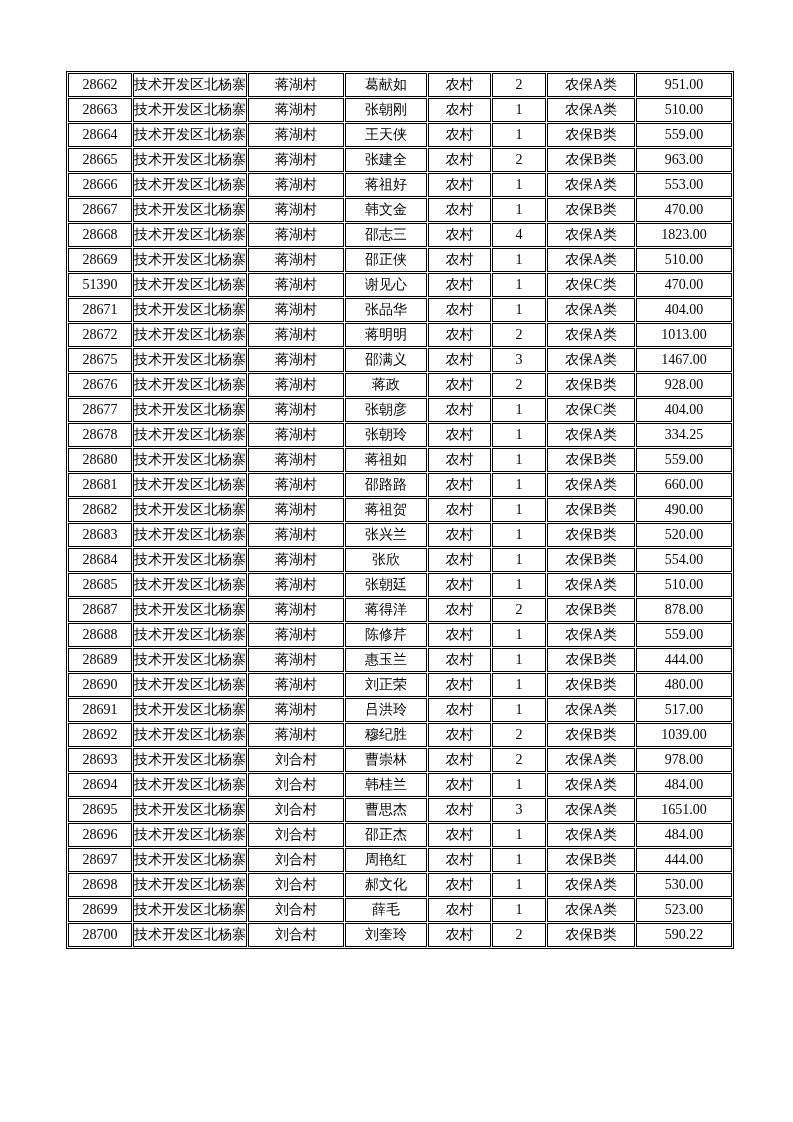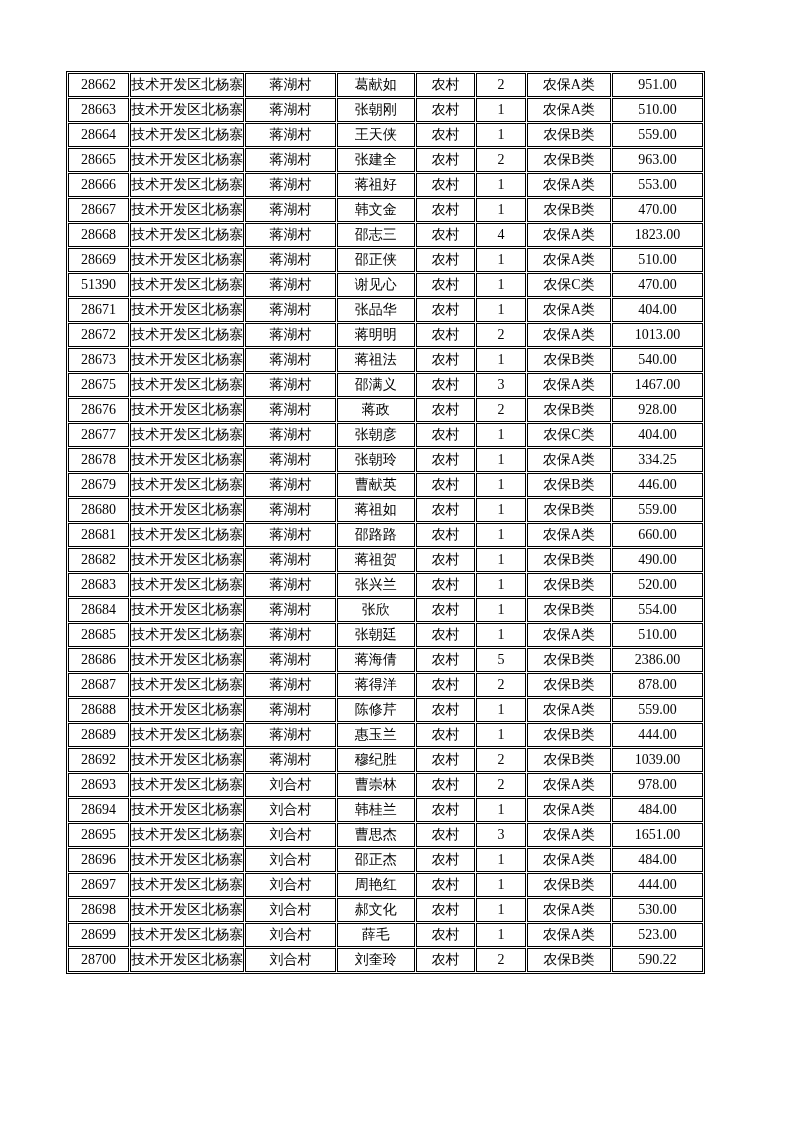--- a/index.html
+++ b/index.html
@@ -8,25 +8,24 @@
   }
   body {
     width: 793px;
     height: 1122px;
     background: #ffffff;
     font-family: "Liberation Serif", "DejaVu Serif", serif;
     color: #000000;
   }
   .page {
     position: relative;
-    width: 697px;
+    width: 793px;
     height: 1122px;
     background: #ffffff;
     overflow: hidden;
-    padding-left: 8px;
   }
   table.grid {
     position: absolute;
     left: 66px;
     top: 71px;
     border-collapse: separate;
     border-spacing: 1px;      
     border: 1px solid #000000;
     background: #ffffff;
     table-layout: fixed;
@@ -179,30 +178,20 @@
           <td class="col-id">28672</td>
           <td class="col-district">技术开发区北杨寨</td>
           <td class="col-village">蒋湖村</td>
           <td class="col-name">蒋明明</td>
           <td class="col-residence">农村</td>
           <td class="col-count">2</td>
           <td class="col-category">农保A类</td>
           <td class="col-amount">1013.00</td>
         </tr>
         <tr>
-          <td class="col-id">28673</td>
-          <td class="col-district">技术开发区北杨寨</td>
-          <td class="col-village">蒋湖村</td>
-          <td class="col-name">蒋祖法</td>
-          <td class="col-residence">农村</td>
-          <td class="col-count">1</td>
-          <td class="col-category">农保B类</td>
-          <td class="col-amount">540.00</td>
-        </tr>
-        <tr>
           <td class="col-id">28675</td>
           <td class="col-district">技术开发区北杨寨</td>
           <td class="col-village">蒋湖村</td>
           <td class="col-name">邵满义</td>
           <td class="col-residence">农村</td>
           <td class="col-count">3</td>
           <td class="col-category">农保A类</td>
           <td class="col-amount">1467.00</td>
         </tr>
         <tr>
@@ -229,30 +218,20 @@
           <td class="col-id">28678</td>
           <td class="col-district">技术开发区北杨寨</td>
           <td class="col-village">蒋湖村</td>
           <td class="col-name">张朝玲</td>
           <td class="col-residence">农村</td>
           <td class="col-count">1</td>
           <td class="col-category">农保A类</td>
           <td class="col-amount">334.25</td>
         </tr>
         <tr>
-          <td class="col-id">28679</td>
-          <td class="col-district">技术开发区北杨寨</td>
-          <td class="col-village">蒋湖村</td>
-          <td class="col-name">曹献英</td>
-          <td class="col-residence">农村</td>
-          <td class="col-count">1</td>
-          <td class="col-category">农保B类</td>
-          <td class="col-amount">446.00</td>
-        </tr>
-        <tr>
           <td class="col-id">28680</td>
           <td class="col-district">技术开发区北杨寨</td>
           <td class="col-village">蒋湖村</td>
           <td class="col-name">蒋祖如</td>
           <td class="col-residence">农村</td>
           <td class="col-count">1</td>
           <td class="col-category">农保B类</td>
           <td class="col-amount">559.00</td>
         </tr>
         <tr>
@@ -299,30 +278,20 @@
           <td class="col-id">28685</td>
           <td class="col-district">技术开发区北杨寨</td>
           <td class="col-village">蒋湖村</td>
           <td class="col-name">张朝廷</td>
           <td class="col-residence">农村</td>
           <td class="col-count">1</td>
           <td class="col-category">农保A类</td>
           <td class="col-amount">510.00</td>
         </tr>
         <tr>
-          <td class="col-id">28686</td>
-          <td class="col-district">技术开发区北杨寨</td>
-          <td class="col-village">蒋湖村</td>
-          <td class="col-name">蒋海倩</td>
-          <td class="col-residence">农村</td>
-          <td class="col-count">5</td>
-          <td class="col-category">农保B类</td>
-          <td class="col-amount">2386.00</td>
-        </tr>
-        <tr>
           <td class="col-id">28687</td>
           <td class="col-district">技术开发区北杨寨</td>
           <td class="col-village">蒋湖村</td>
           <td class="col-name">蒋得洋</td>
           <td class="col-residence">农村</td>
           <td class="col-count">2</td>
           <td class="col-category">农保B类</td>
           <td class="col-amount">878.00</td>
         </tr>
         <tr>
@@ -337,20 +306,40 @@
         </tr>
         <tr>
           <td class="col-id">28689</td>
           <td class="col-district">技术开发区北杨寨</td>
           <td class="col-village">蒋湖村</td>
           <td class="col-name">惠玉兰</td>
           <td class="col-residence">农村</td>
           <td class="col-count">1</td>
           <td class="col-category">农保B类</td>
           <td class="col-amount">444.00</td>
+        </tr>
+        <tr>
+          <td class="col-id">28690</td>
+          <td class="col-district">技术开发区北杨寨</td>
+          <td class="col-village">蒋湖村</td>
+          <td class="col-name">刘正荣</td>
+          <td class="col-residence">农村</td>
+          <td class="col-count">1</td>
+          <td class="col-category">农保B类</td>
+          <td class="col-amount">480.00</td>
+        </tr>
+        <tr>
+          <td class="col-id">28691</td>
+          <td class="col-district">技术开发区北杨寨</td>
+          <td class="col-village">蒋湖村</td>
+          <td class="col-name">吕洪玲</td>
+          <td class="col-residence">农村</td>
+          <td class="col-count">1</td>
+          <td class="col-category">农保A类</td>
+          <td class="col-amount">517.00</td>
         </tr>
         <tr>
           <td class="col-id">28692</td>
           <td class="col-district">技术开发区北杨寨</td>
           <td class="col-village">蒋湖村</td>
           <td class="col-name">穆纪胜</td>
           <td class="col-residence">农村</td>
           <td class="col-count">2</td>
           <td class="col-category">农保B类</td>
           <td class="col-amount">1039.00</td>

